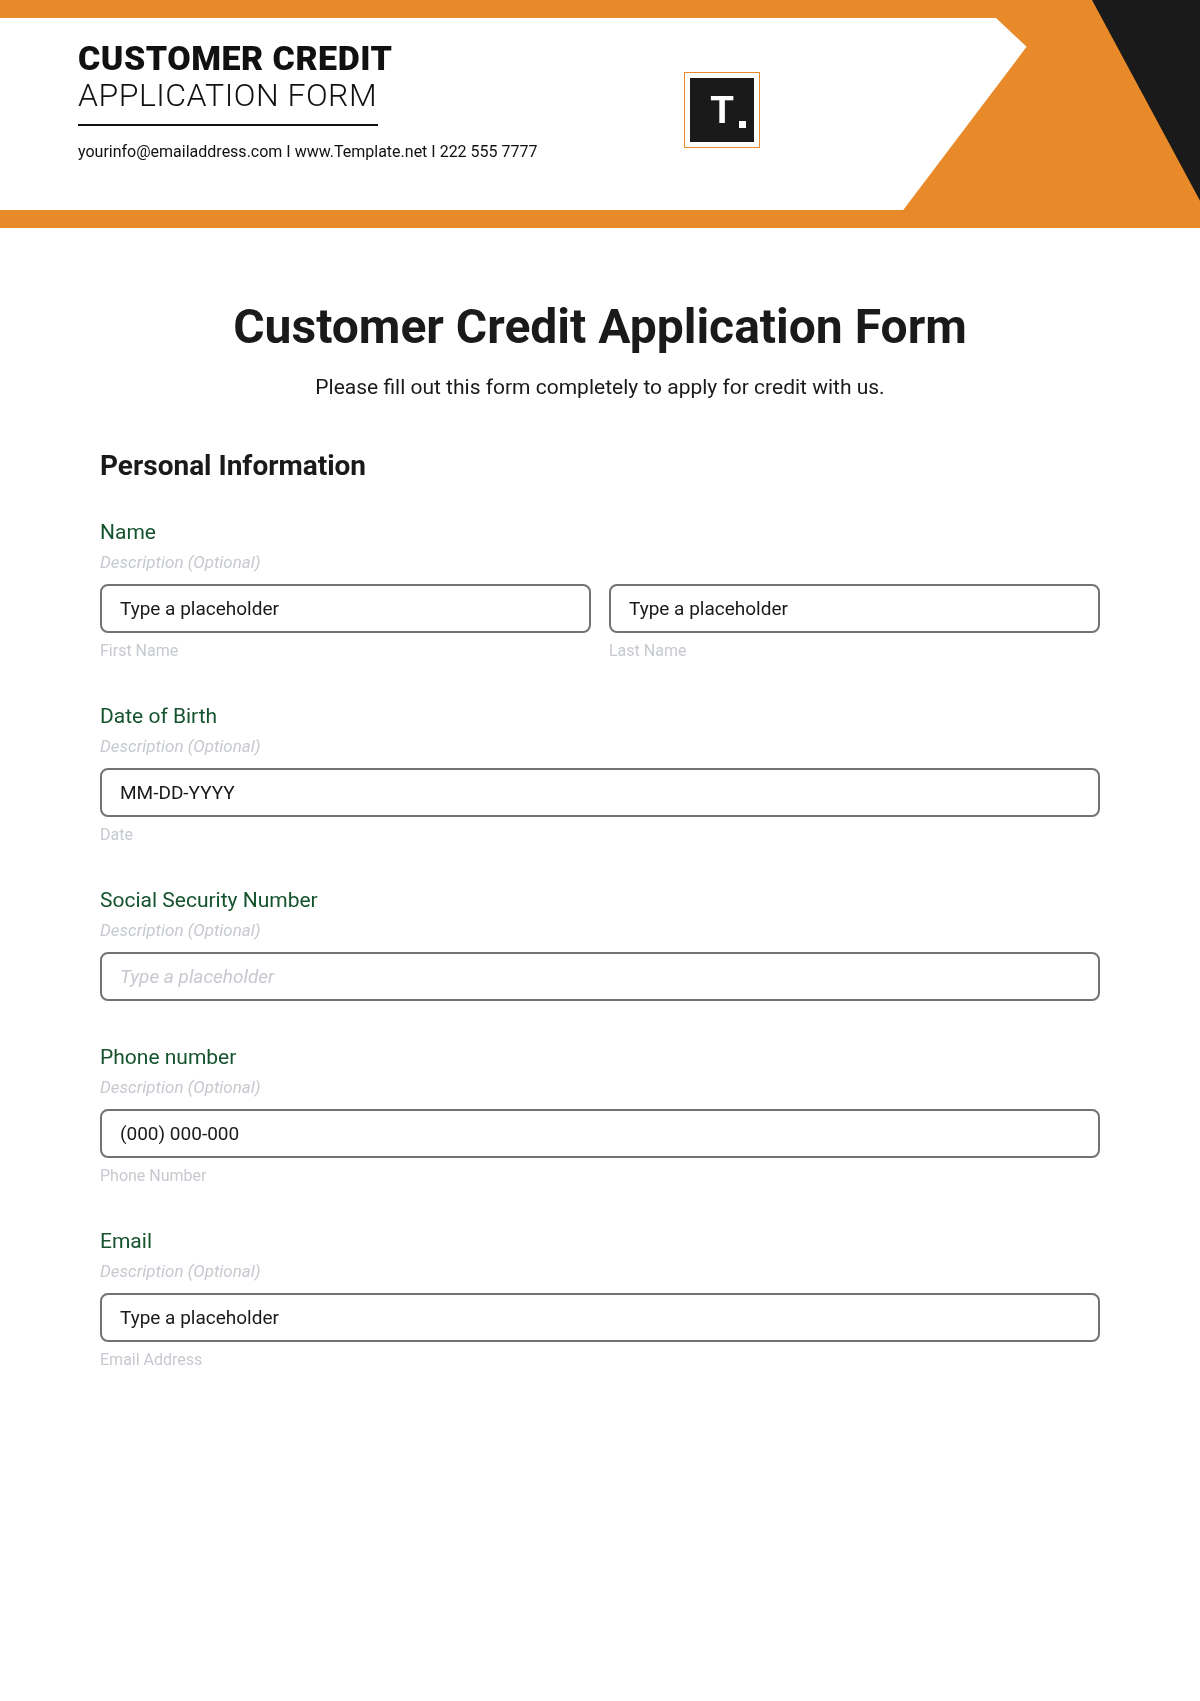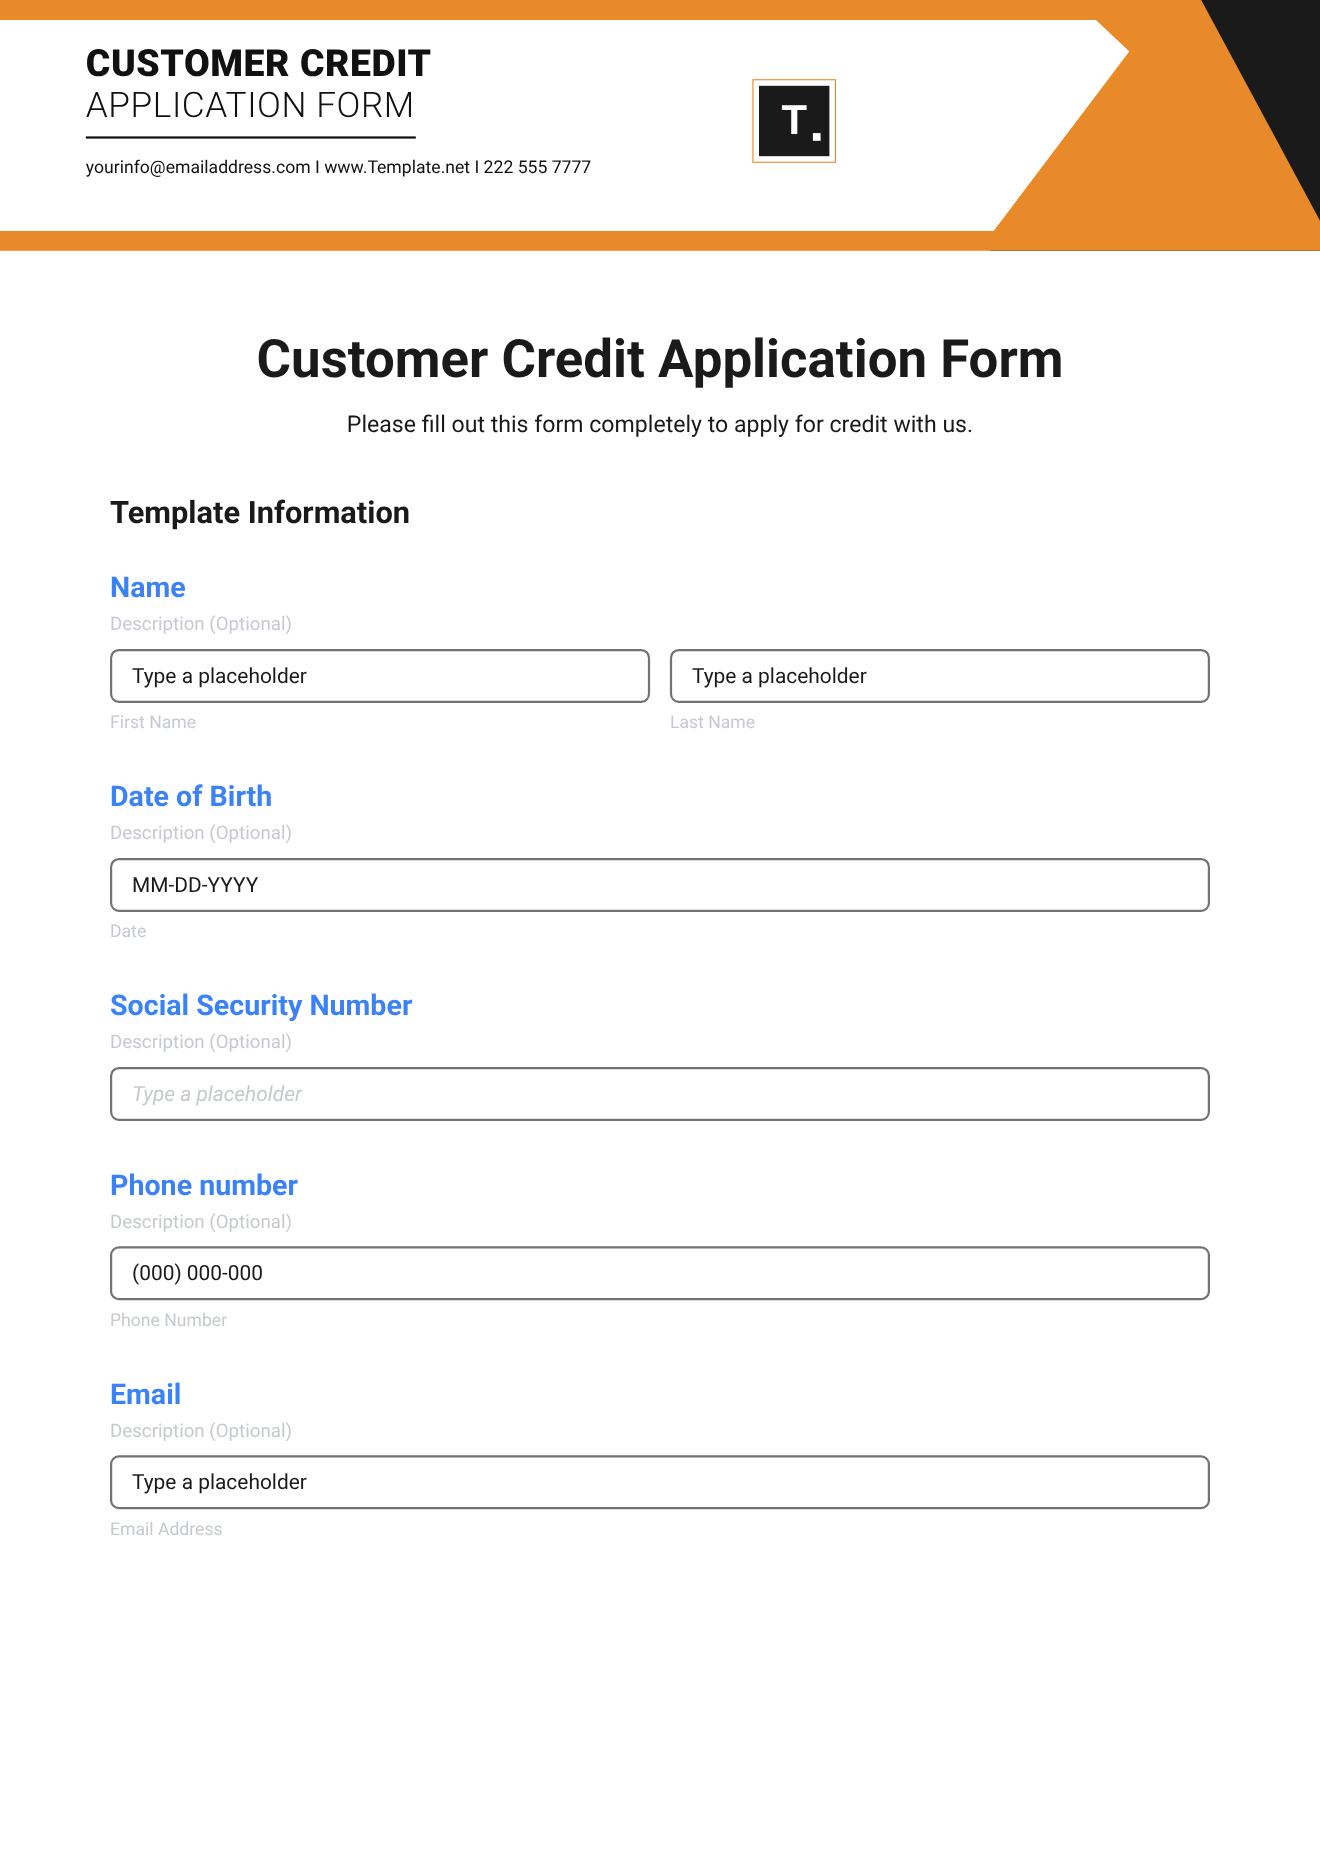--- a/index.html
+++ b/index.html
@@ -128,27 +128,28 @@
     margin-bottom: 50px;
   }
   .section-heading {
     font-size: 28px;
     font-weight: 700;
     color: #1a1a1a;
     margin-bottom: 38px;
   }
   .field-block { margin-bottom: 44px; }
   .field-label {
-    font-size: 26px;
-    font-weight: 700;
-    color: #3b82f6;
+    font-size: 21px;
+    font-weight: 400;
+    color: #14532d;
     margin-bottom: 8px;
   }
   .field-desc {
     font-size: 17px;
+    font-style: italic;
     color: #c6c9cf;
     margin-bottom: 12px;
   }
   .input-row { display: flex; gap: 18px; }
   .input-col { flex: 1; }
   .input {
     width: 100%;
     height: 49px;
     border: 2px solid #737373;
     border-radius: 8px;
@@ -184,21 +185,21 @@
       <span class="logo-t">T</span>
       <span class="logo-dot"></span>
     </div>
   </div>
 </div>
 
 <div class="form-area">
   <h1 class="form-title">Customer Credit Application Form</h1>
   <p class="form-sub">Please fill out this form completely to apply for credit with us.</p>
 
-  <h2 class="section-heading">Template Information</h2>
+  <h2 class="section-heading">Personal Information</h2>
 
   <div class="field-block">
     <div class="field-label">Name</div>
     <div class="field-desc">Description (Optional)</div>
     <div class="input-row">
       <div class="input-col">
         <input class="input val-plain" placeholder="Type a placeholder" style="">
         <div class="sublabel">First Name</div>
       </div>
       <div class="input-col">

